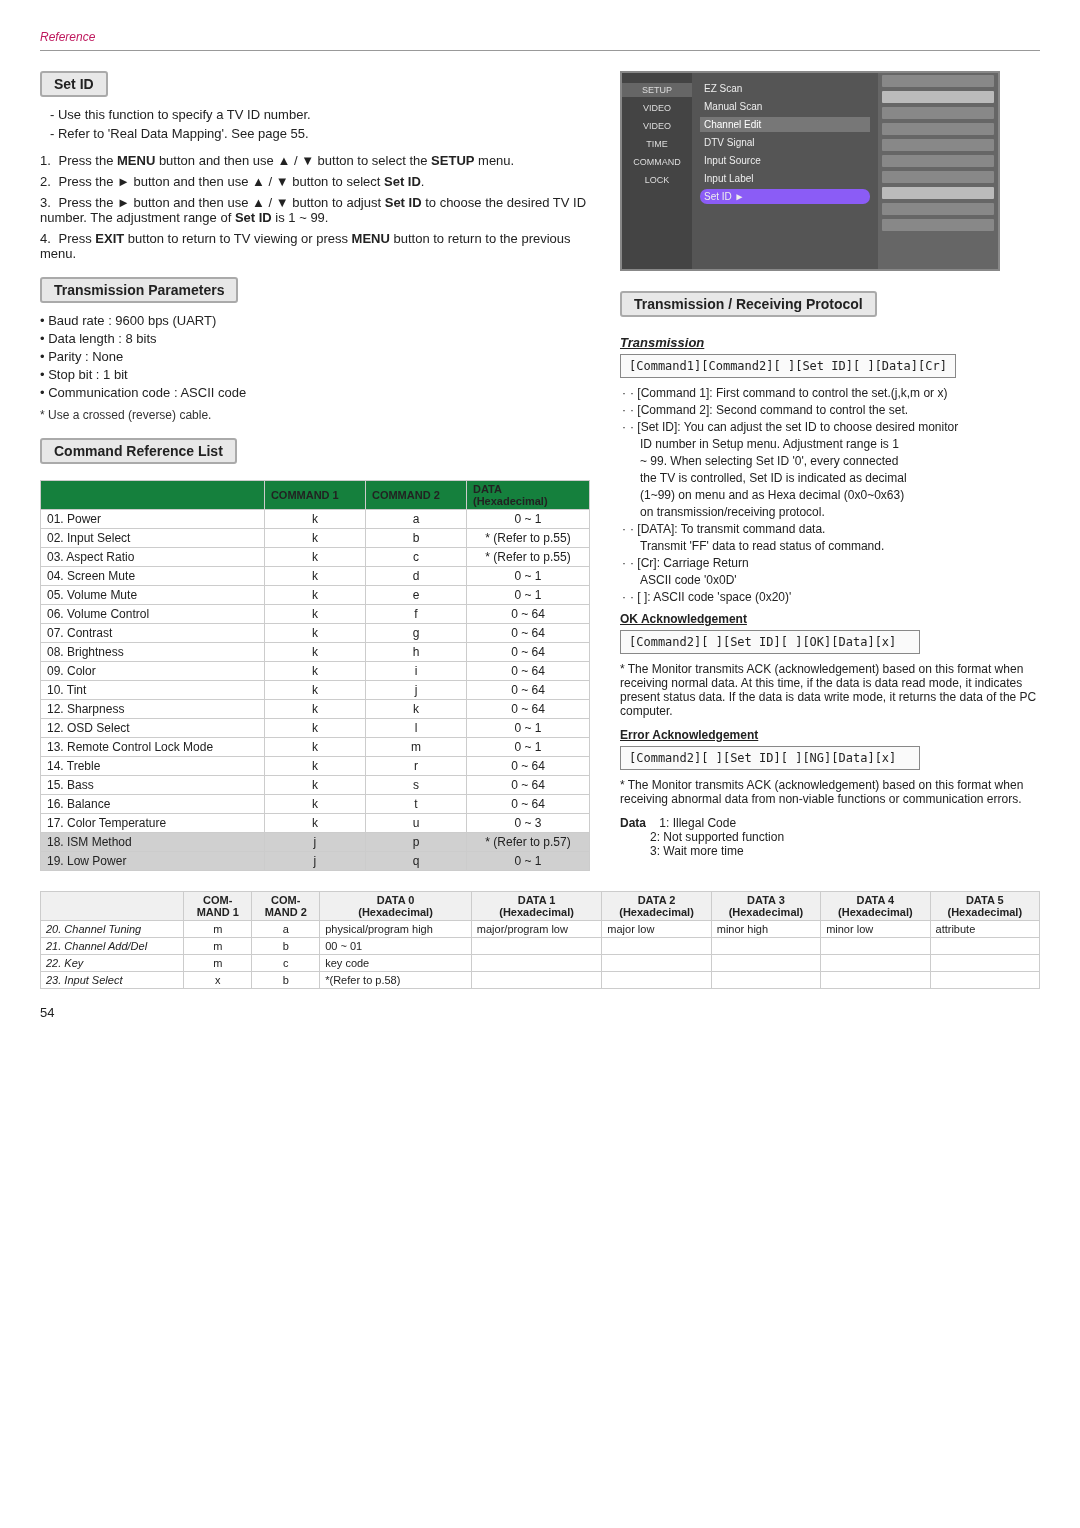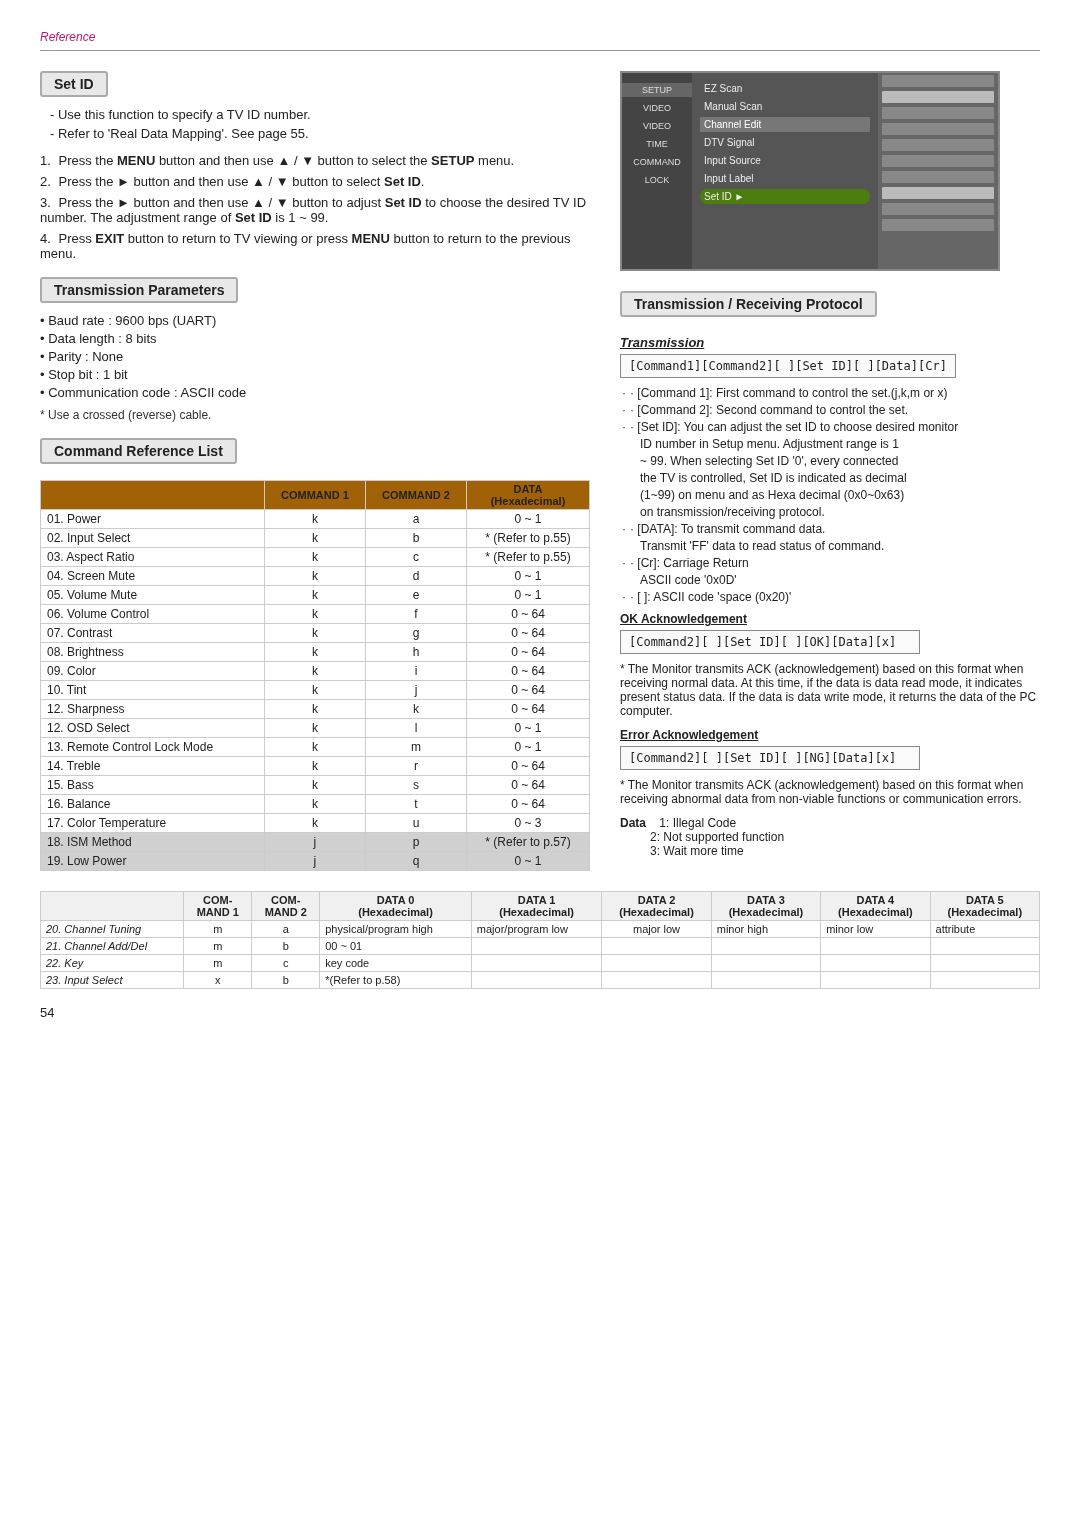--- a/index.html
+++ b/index.html
@@ -90,22 +90,21 @@
       border-collapse: collapse;
       font-size: 12px;
       margin-top: 6px;
     }
     .cmd-ref-table th, .cmd-ref-table td {
       border: 1px solid #ccc;
       padding: 2px 6px;
       text-align: left;
     }
     .cmd-ref-table th {
-      background: #a16207;
-      text-align: center;
+      background: #15803d;
       font-weight: bold;
       font-size: 11px;
     }
     .cmd-ref-table td {
       text-align: center;
     }
     .cmd-ref-table td:first-child {
       text-align: left;
     }
     .highlighted-row {
@@ -156,21 +155,21 @@
     .tv-menu-item {
       font-size: 10px;
       color: #eee;
       padding: 2px 4px;
     }
     .tv-menu-item.selected {
       background: #777;
       color: #fff;
     }
     .tv-menu-item.highlighted {
-      background: #4d7c0f;
+      background: #8b5cf6;
       border-radius: 7px;
     }
     .tv-right-panel {
       width: 120px;
       background: #666;
       display: flex;
       flex-direction: column;
     }
     .tv-right-bar {
       height: 12px;
@@ -539,21 +538,21 @@
         <th>DATA 5<br>(Hexadecimal)</th>
       </tr>
     </thead>
     <tbody id="bottom-tbody">
     <tr>
     <td>20. Channel Tuning</td>
     <td>m</td>
     <td>a</td>
     <td style="text-align:left;">physical/program high</td>
     <td style="text-align:left;">major/program low</td>
-    <td style="text-align:center;">major low</td>
+    <td style="text-align:left;">major low</td>
     <td style="text-align:left;">minor high</td>
     <td style="text-align:left;">minor low</td>
     <td style="text-align:left;">attribute</td>
   </tr>
         <tr>
     <td>21. Channel Add/Del</td>
     <td>m</td>
     <td>b</td>
     <td style="text-align:left;">00 ~ 01</td>
     <td style="text-align:left;"></td>

